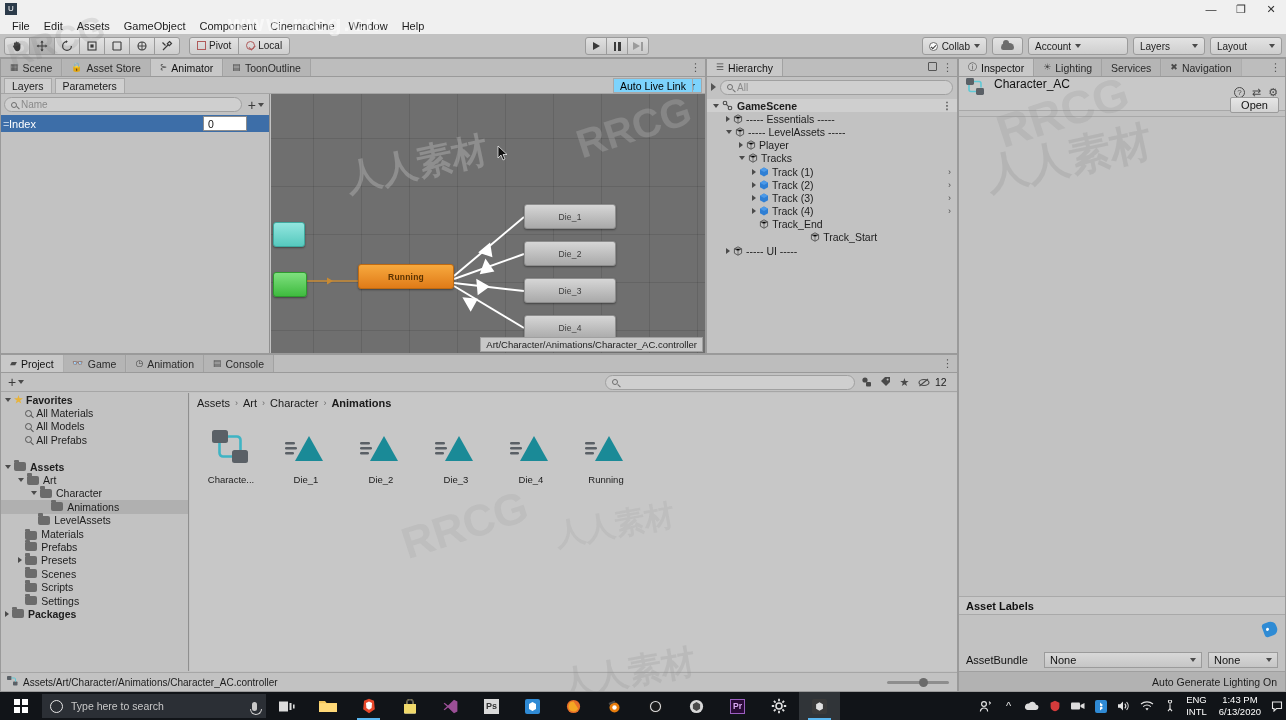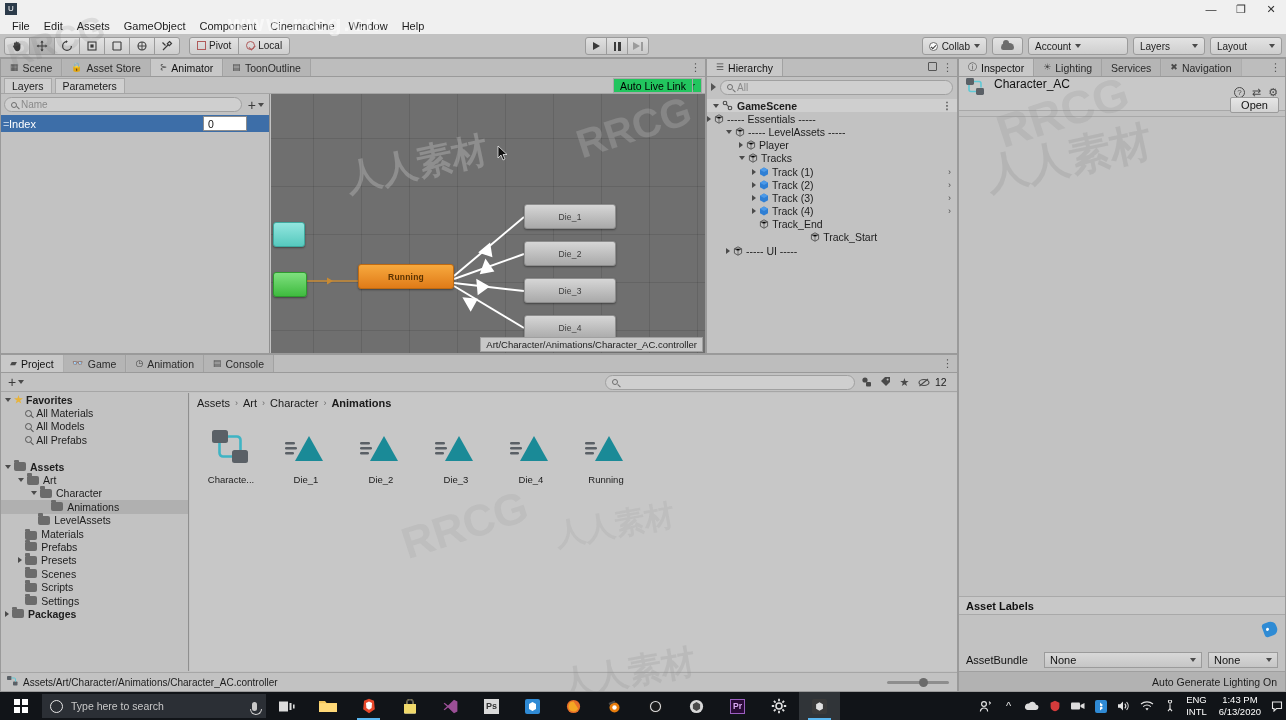--- a/index.html
+++ b/index.html
@@ -93,21 +93,21 @@
   .panel-menu { position: absolute; right: 4px; top: 2px; font-size: 11px; color: #555;
                 letter-spacing: 0; line-height: 12px; }
 
   
   #animator { left: 0; top: 58px; width: 706px; height: 296px; }
   .subtabs { height: 17px; background: #c2c2c2; display: flex; align-items: center;
              border-bottom: 1px solid #a5a5a5; position: relative; }
   .subtab { padding: 1px 7px; font-size: 10.5px; color: #1c1c1c; background: #cfcfcf;
             border: 1px solid #a8a8a8; border-bottom: none; margin-left: 3px; }
   .baselayer { position: absolute; right: 3px; top: 1px; display: flex; align-items: center; gap: 5px;
-               background: #22c55e; border: 1px solid #a8a8a8; padding: 0 6px; font-size: 10.5px; height: 15px; }
+               background: #7dd3fc; border: 1px solid #a8a8a8; padding: 0 6px; font-size: 10.5px; height: 15px; }
   .eye { width: 12px; height: 8px; border: 1.2px solid #6a6a6a; border-radius: 50%/60% 60% 60% 60%; position: relative; }
   .eye:after { content:""; position:absolute; left:4px; top:2px; width:3.4px; height:3.4px; background:#6a6a6a; border-radius:50%; }
 
   .paramcol { position: absolute; left: 0; top: 35px; width: 269px; bottom: 0; background: #c2c2c2;
               border-right: 1px solid #8f8f8f; }
   .searchrow { height: 19px; display: flex; align-items: center; gap: 3px; padding: 2px 2px 0 3px; }
   .searchbox { flex: 1; height: 15px; background: #cfcfcf; border: 1px solid #a0a0a0; border-radius: 8px;
                display: flex; align-items: center; padding: 0 6px; gap: 4px; }
   .magn { width: 6px; height: 6px; border: 1.3px solid #6e6e6e; border-radius: 50%; position: relative; flex:0 0 auto;}
   .magn:after { content:""; position:absolute; right:-3px; bottom:-2px; width:3.5px; height:1.3px; background:#6e6e6e; transform:rotate(45deg); }
@@ -487,21 +487,21 @@
         <div class="hrow root" style="padding-left: 6px;">
           <span class="arrow open"></span>
           <span class="scnicon"><svg width="11" height="11" viewBox="0 0 11 11">
               <circle cx="3" cy="3" r="1.8" fill="none" stroke="#4a4a4a" stroke-width="1.1"></circle>
               <circle cx="8" cy="8" r="1.8" fill="none" stroke="#4a4a4a" stroke-width="1.1"></circle>
               <path d="M4.2 4.2l2.6 2.6" stroke="#4a4a4a" stroke-width="1.1"></path>
             </svg></span>
           <span>GameScene</span>
           <span class="dots3">⋮</span>
         </div>
-        <div class="hrow" style="">
+        <div class="hrow" style="padding-left: 19px;">
           <span class="arrow "></span>
           <span class="cube"><svg width="10" height="10" viewBox="0 0 10 10">
               <path d="M5 .8l3.6 2v4.4L5 9.2 1.4 7.2V2.8z" fill="none" stroke="#5a5a5a" stroke-width="1"></path>
               <path d="M1.4 2.8L5 4.8l3.6-2M5 4.8v4.4" stroke="#5a5a5a" stroke-width=".8"></path>
             </svg></span>
           <span>----- Essentials -----</span>
         </div>
         <div class="hrow" style="padding-left: 19px;">
           <span class="arrow open"></span>
           <span class="cube"><svg width="10" height="10" viewBox="0 0 10 10">

